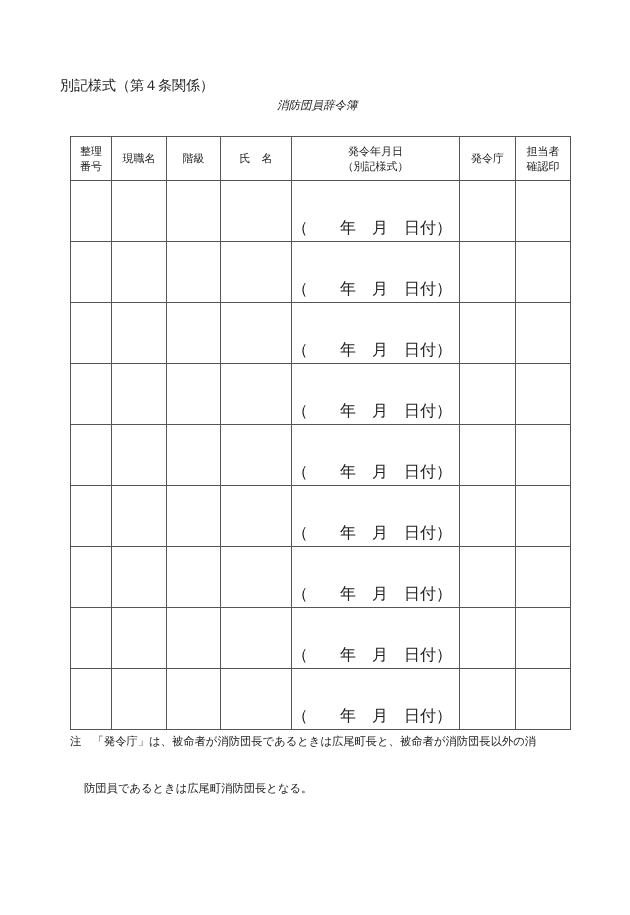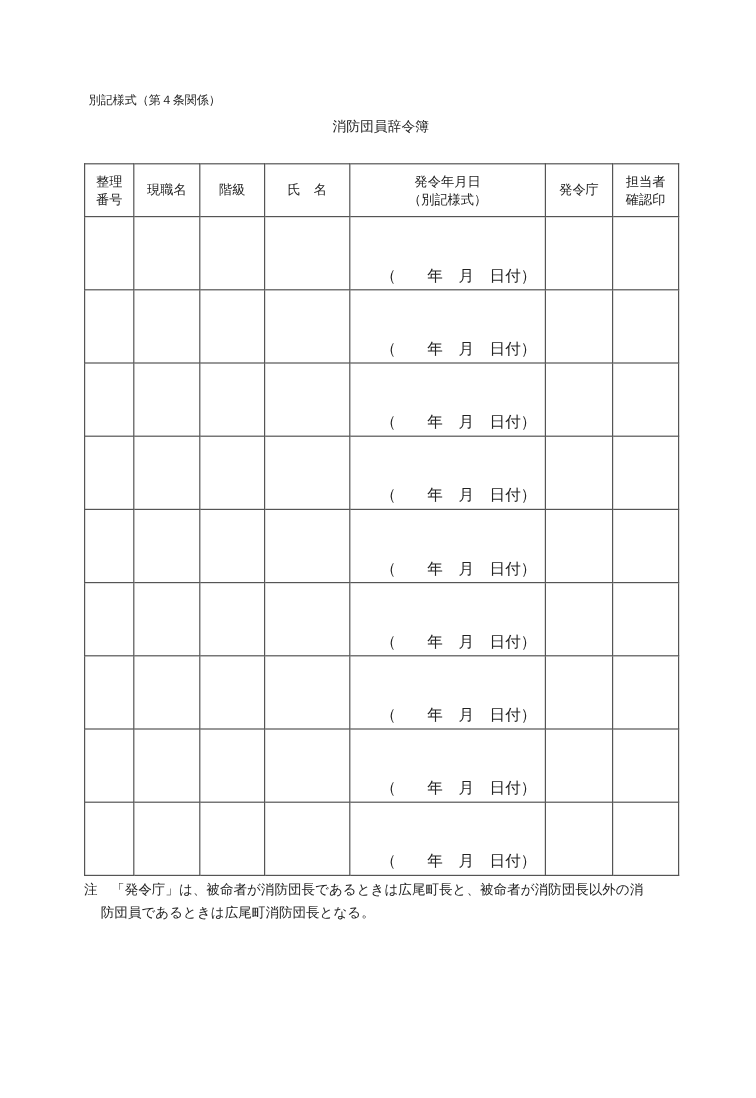--- a/index.html
+++ b/index.html
@@ -1,25 +1,25 @@
 <!DOCTYPE html>
 <html><head>
 <meta charset="utf-8">
 <style>
   html, body { margin:0; padding:0; background:#ffffff; }
   body { width:630px; height:915px; position:relative; font-family:"DejaVu Serif", "Liberation Serif", serif; color:#222; overflow:hidden; }
-  .form-label { position:absolute; left:74px; top:77px; font-size:10px; }
-  .title { position:absolute; left:277px; top:98px; font-size:11.5px; }
+  .form-label { position:absolute; left:60px; top:77px; font-size:14px; }
+  .title { position:absolute; left:277px; top:98px; font-size:11.5px;font-style:italic; }
   table.ledger { position:absolute; left:70px; top:136px; border-collapse:collapse; table-layout:fixed;padding-left:44px; }
   table.ledger th, table.ledger td { border:1px solid #555; padding:0; font-weight:normal; font-size:11px; text-align:center; }
   table.ledger thead th { height:43px; line-height:15px; }
   table.ledger tbody td { height:60px; vertical-align:bottom; }
-  .date-line { display:block; text-align:right; padding-right:7px; padding-bottom:2px; white-space:pre; font-size:13px; }
+  .date-line { display:block; text-align:right; padding-right:7px; padding-bottom:2px; white-space:pre; font-size:16px; }
   .note { position:absolute; left:70px; top:732px; font-size:11.3px; line-height:19px; width:500px; }
-  .note .l2 { padding-left:14px; display:block; }
+  .note .l2 { padding-left:14px; display:block;margin-top:28px; }
 </style>
 </head>
 <body>
 
 <div class="form-label">別記様式（第４条関係）</div>
 <div class="title">消防団員辞令簿</div>
 
 <table class="ledger">
   <colgroup>
     <col style="width:41px">

